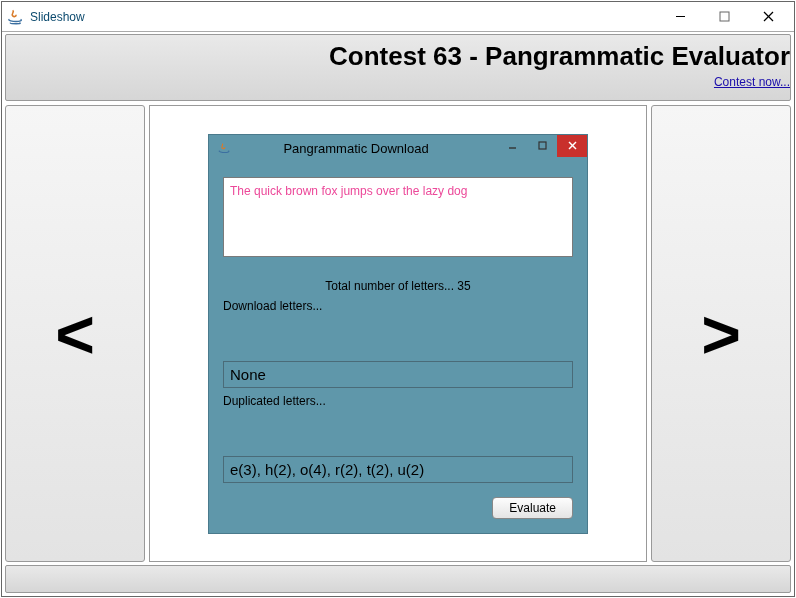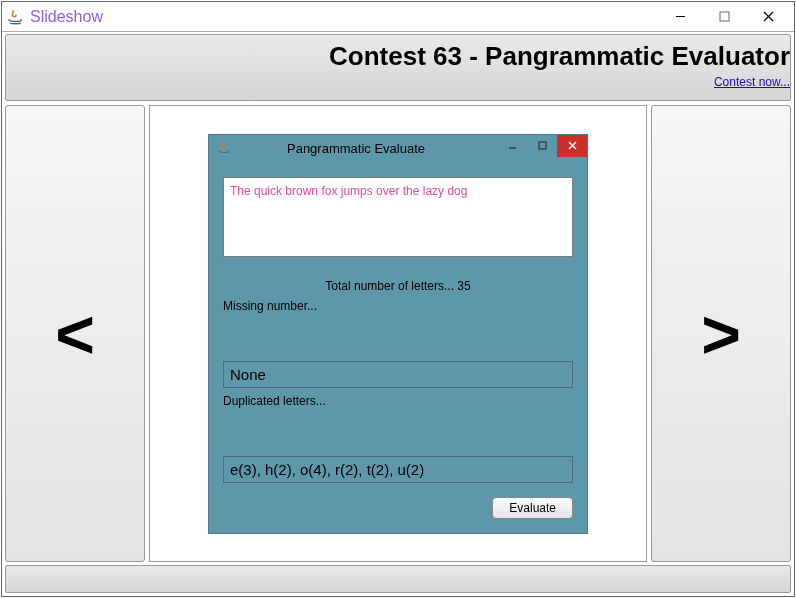--- a/index.html
+++ b/index.html
@@ -18,21 +18,21 @@
 
   .titlebar {
     height: 30px;
     background: #fff;
     border-bottom: 1px solid #aaa;
     display: flex;
     align-items: center;
     padding: 0 4px;
   }
   .titlebar .java-icon { width: 18px; height: 18px; margin-right: 6px; }
-  .titlebar .title { font-size: 16px; color: #8b5cf6; flex: 0 0 auto; }
+  .titlebar .title { font-size: 12px; color: #0c4a6e; flex: 0 0 auto; }
   .titlebar .spacer { flex: 1; }
   .titlebar .tb-btn {
     width: 44px; height: 28px;
     display: flex; align-items: center; justify-content: center;
     color: #222;
   }
   .titlebar .tb-btn svg { width: 11px; height: 11px; }
 
   .header {
     background: linear-gradient(#e9e9e9, #d6d6d6);
@@ -226,21 +226,21 @@
     <div class="slide">
 
       <div class="inner-window">
         <div class="inner-tb">
           <span class="java-icon">
             <svg viewBox="0 0 16 16">
                 <path d="M6 2c2 2-2 3 0 5 1 1 3 1 3-1" stroke="#d97b29" stroke-width="1.4" fill="none"></path>
                 <path d="M3 10c-2 1 3 2 6 2s6-1 4-2" stroke="#3b6fa0" stroke-width="1.2" fill="none"></path>
               </svg>
           </span>
-          <span class="in-title">Pangrammatic Evaluate</span>
+          <span class="in-title">Pangrammatic Download</span>
           <div class="in-btns">
             <div class="in-btn gray">
               <svg viewBox="0 0 9 9">
                   <line x1="1" y1="7" x2="8" y2="7" stroke="#333" stroke-width="1.4"></line>
                 </svg>
             </div>
             <div class="in-btn gray">
               <svg viewBox="0 0 9 9">
                   <rect x="1" y="1" width="7" height="7" stroke="#333" stroke-width="1.2" fill="none"></rect>
                 </svg>
@@ -253,21 +253,21 @@
             </div>
           </div>
         </div>
 
         <div class="inner-body">
           <div class="inner-panel">
             <textarea class="textarea" style="">The quick brown fox jumps over the lazy dog</textarea>
 
             <div class="lbl" style="margin-top:18px;text-align:center;">Total number of letters... 35</div>
 
-            <div class="lbl">Missing number...</div>
+            <div class="lbl">Download letters...</div>
             <div class="field">None</div>
 
             <div class="lbl">Duplicated letters...</div>
             <div class="field">e(3), h(2), o(4), r(2), t(2), u(2)</div>
 
             <div class="btn-row">
               <button class="eval-btn">Evaluate</button>
             </div>
           </div>
         </div>

